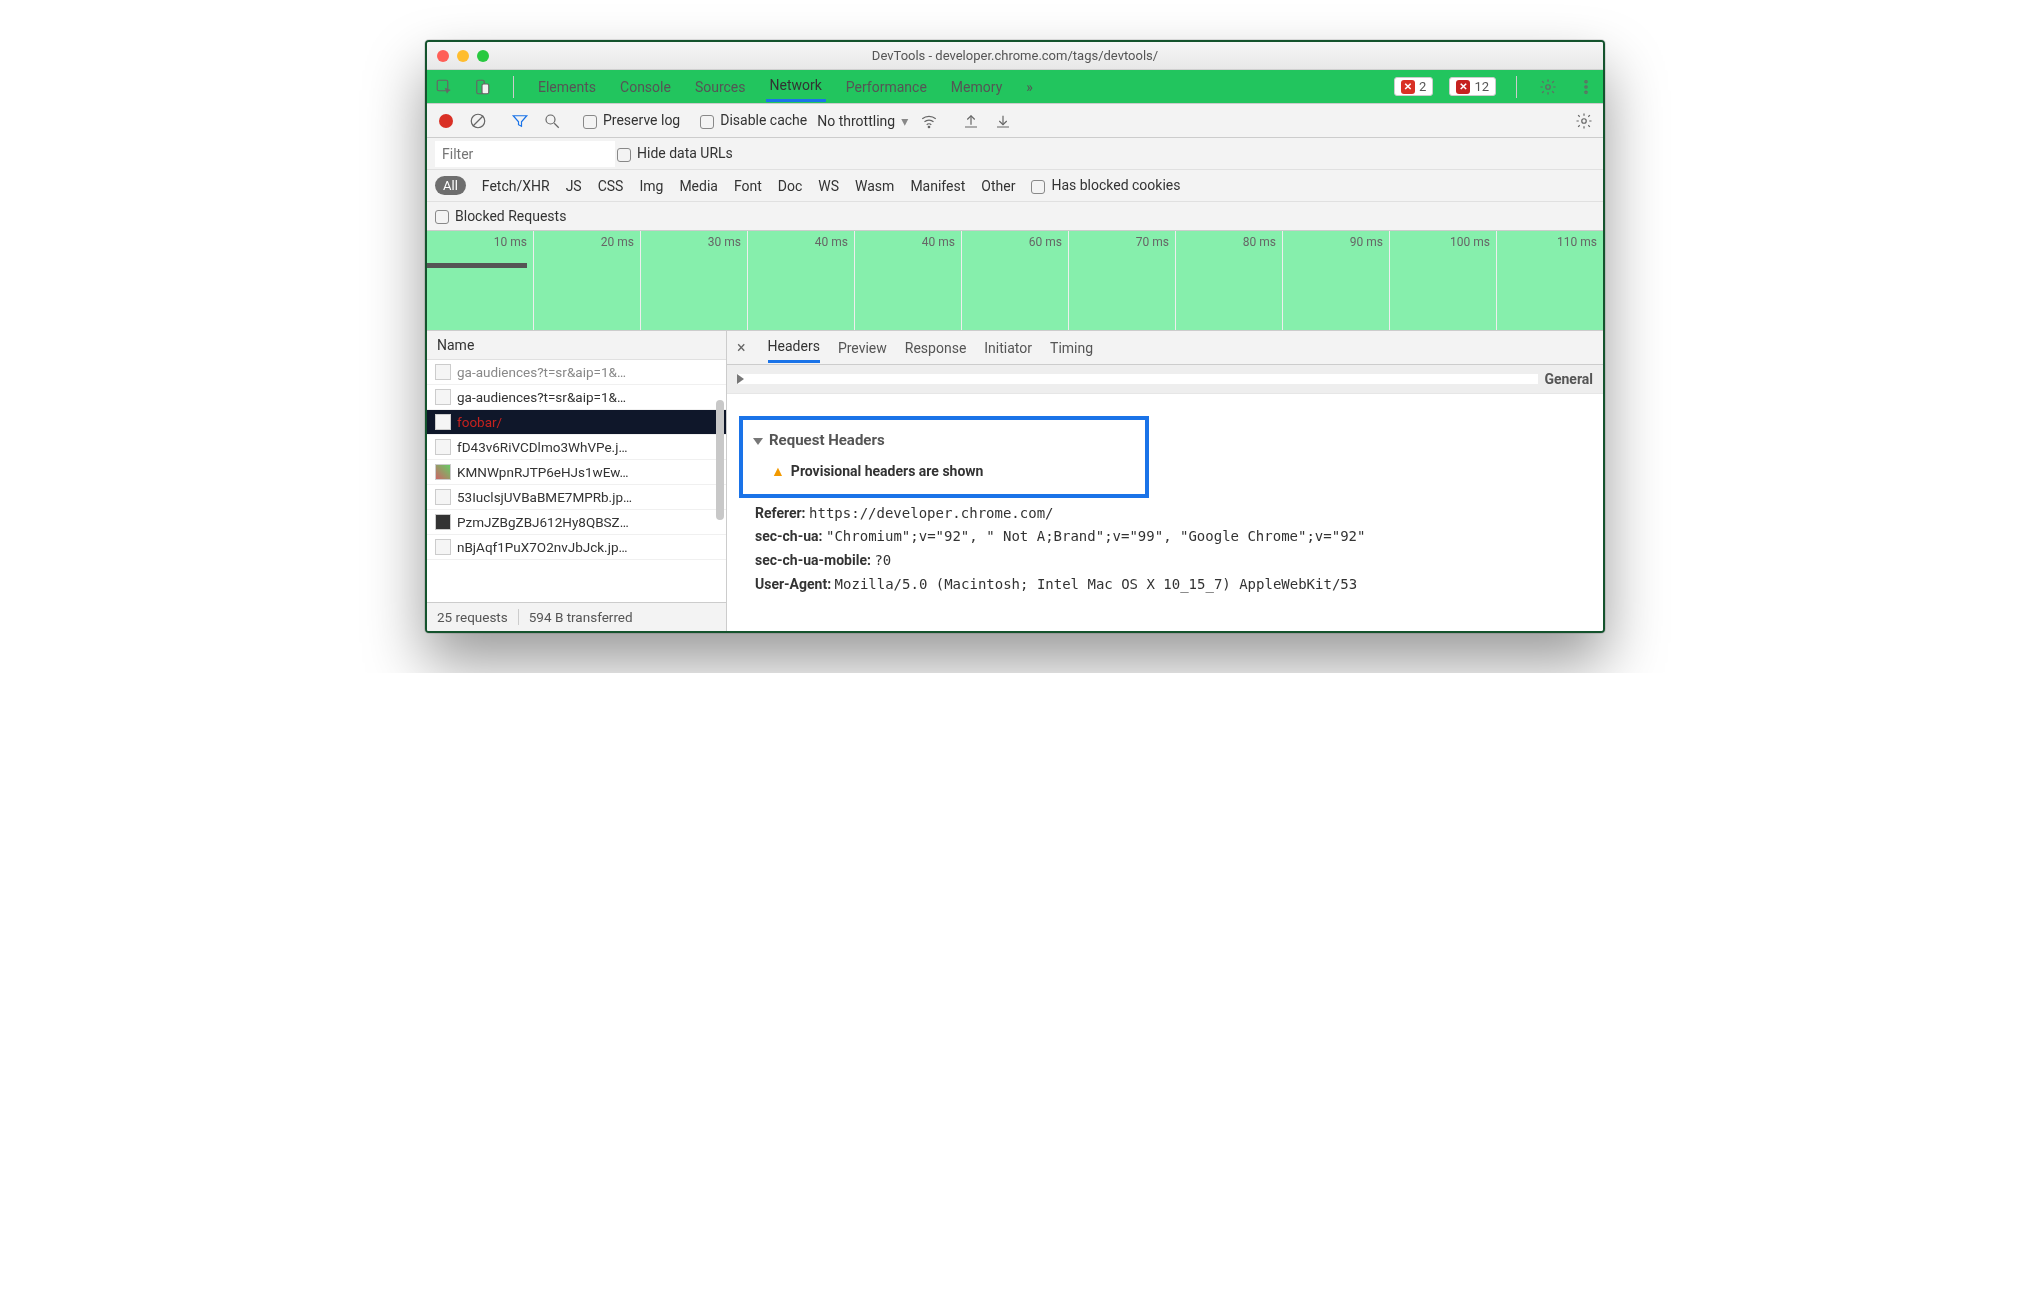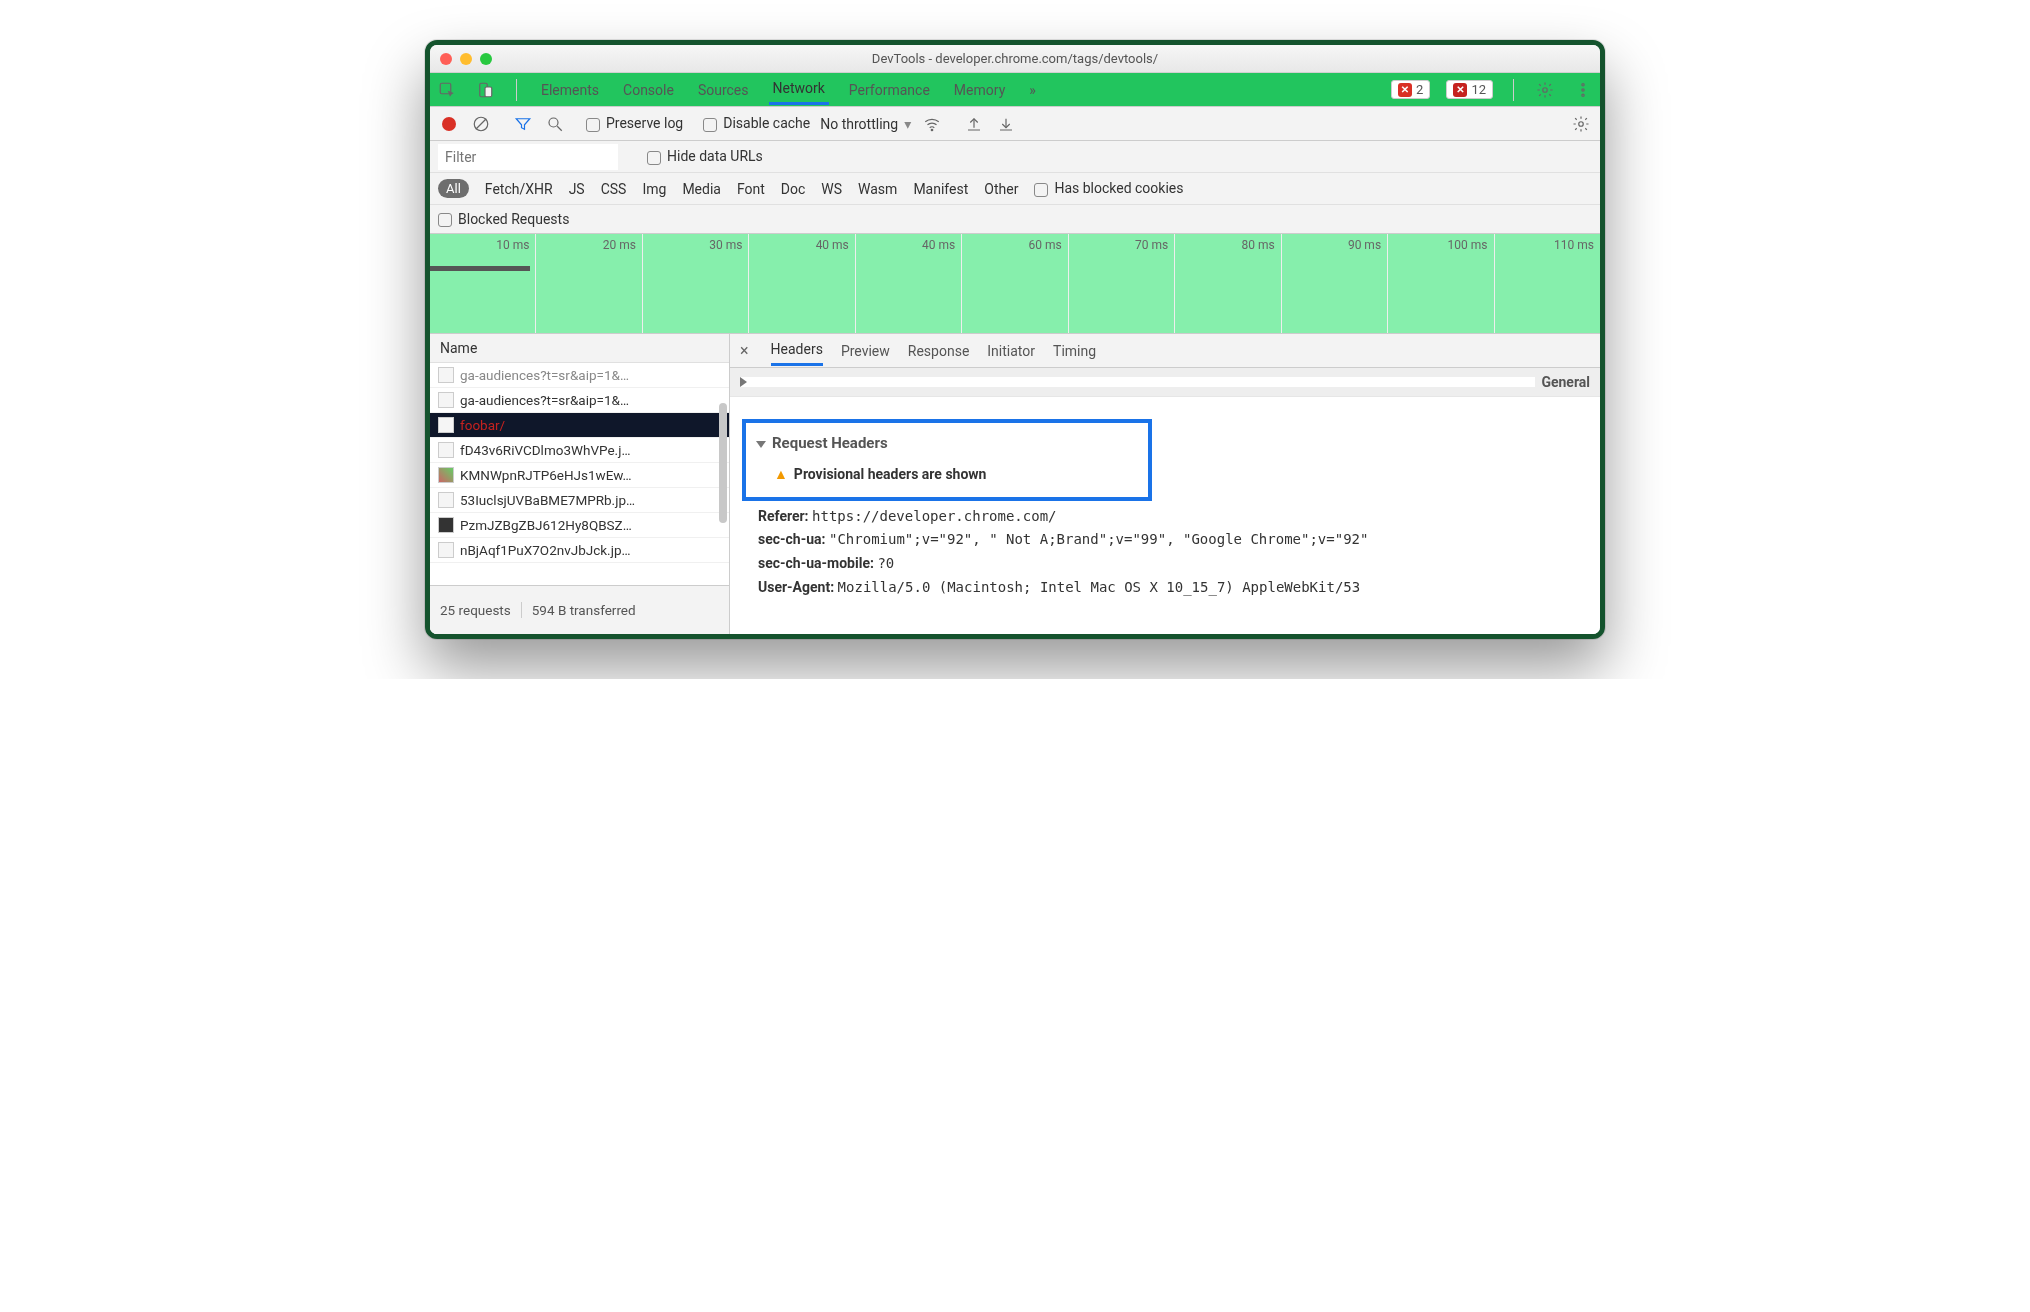--- a/index.html
+++ b/index.html
@@ -1,54 +1,54 @@
 <!DOCTYPE html>
 <html><head>
 <meta charset="utf-8">
 <style>
 * { margin:0; padding:0; box-sizing:border-box; font-family:-apple-system,BlinkMacSystemFont,"Segoe UI",Roboto,Arial,sans-serif; }
 body { background:#fff; display:flex; align-items:flex-start; justify-content:center; padding:40px; }
-.window { width:1180px; border:5px solid #14532d; border-radius:12px; box-shadow:0 30px 60px rgba(0,0,0,.4),0 0 0 1px rgba(0,0,0,.1); background:#fff; overflow:hidden; color:#333; }
+.window { width:1180px; border:2px solid #14532d; border-radius:4px; box-shadow:0 30px 60px rgba(0,0,0,.4),0 0 0 1px rgba(0,0,0,.1); background:#fff; overflow:hidden; color:#333; }
 .titlebar { height:28px; background:linear-gradient(#f6f6f6,#e8e8e8); border-bottom:1px solid #d0d0d0; display:flex; align-items:center; padding:0 10px; position:relative; }
 .traffic { display:flex; gap:8px; }
 .dot { width:12px; height:12px; border-radius:50%; }
 .dot.red{background:#ff5f57}.dot.yellow{background:#ffbd2e}.dot.green{background:#28c940}
 .titlebar .title{position:absolute;left:0;right:0;text-align:center;font-size:13px;color:#555;pointer-events:none}
 .toolbar{display:flex;align-items:center;height:34px;border-bottom:1px solid #ccc;background:#22c55e;padding:0 6px;gap:16px;font-size:14px;color:#555}
 .toolbar .sep{width:1px;height:22px;background:#ccc;margin:0 4px}
 .tab{padding:6px 4px;cursor:pointer;color:#555}
 .tab.active{color:#333;border-bottom:3px solid #1a73e8;font-weight:400}
 .icon-btn{width:22px;height:22px;display:flex;align-items:center;justify-content:center;color:#666;cursor:pointer}
 .icon-btn svg{width:18px;height:18px;stroke:currentColor;fill:none;stroke-width:1.6}
 .spacer{flex:1}
 .badge{display:inline-flex;align-items:center;gap:4px;border:1px solid #ccc;border-radius:3px;padding:1px 6px;font-size:13px;background:#fff}
 .badge .ico{width:14px;height:14px;border-radius:3px;display:flex;align-items:center;justify-content:center;color:#fff;font-size:10px;font-weight:bold}
 .badge.err .ico{background:#d93025}.badge.crit .ico{background:#c5221f}
 .subbar{display:flex;align-items:center;height:34px;background:#f3f3f3;border-bottom:1px solid #ccc;padding:0 8px;gap:10px;font-size:14px;color:#333}
 .rec{width:14px;height:14px;border-radius:50%;background:#d93025}
 .chk{width:14px;height:14px;border:1.5px solid #888;border-radius:3px;display:inline-block;vertical-align:middle;margin-right:6px}
 .funnel{color:#1a73e8}
-.filterbar{display:flex;align-items:center;height:32px;padding:4px 8px;border-bottom:1px solid #e0e0e0;gap:29px;font-size:14px;background:#f3f3f3}
+.filterbar{display:flex;align-items:center;height:32px;padding:4px 8px;border-bottom:1px solid #e0e0e0;gap:2px;font-size:14px;background:#f3f3f3}
 .filterbar input{width:180px;border:none;background:#fff;padding:4px 6px;font-size:14px;outline:none;border:1px solid #fff}
 .filterrow{display:flex;align-items:center;flex-wrap:wrap;gap:16px;padding:6px 8px;font-size:14px;background:#f3f3f3;border-bottom:1px solid #e0e0e0}
 .pill{background:#6e6e6e;color:#fff;padding:2px 8px;border-radius:10px;font-size:13px}
 .timeline{height:100px;border-bottom:1px solid #ccc;background:#86efac;position:relative;display:flex}
 .tcol{flex:1;border-right:1px solid #eee;position:relative}
 .tcol .lbl{position:absolute;top:4px;right:6px;font-size:12px;color:#666}
 .overview-bar{position:absolute;left:0;top:32px;height:5px;width:100px;background:#555}
 .split{display:flex;height:300px}
 .left{width:300px;border-right:1px solid #ccc;display:flex;flex-direction:column;background:#fff}
 .left .hdr{padding:6px 10px;font-size:14px;border-bottom:1px solid #e0e0e0;background:#f3f3f3}
 .rows{flex:1;overflow:auto;position:relative}
 .row{display:flex;align-items:center;gap:6px;padding:4px 8px;font-size:13.5px;white-space:nowrap;overflow:hidden;text-overflow:ellipsis;border-bottom:1px solid #f0f0f0}
 .row .thumb{width:16px;height:16px;border:1px solid #ccc;background:#f5f5f5;flex-shrink:0}
 .row.sel{background:#0f172a;color:#c5221f}
 .row.trunc{color:#888}
 .scrollbar{position:absolute;right:2px;top:0;width:8px;height:120px;background:#c8c8c8;border-radius:4px}
-.statusbar{border-top:1px solid #ccc;padding:16px 10px;font-size:13.5px;color:#555;background:#f3f3f3;display:flex;gap:10px}
+.statusbar{border-top:1px solid #ccc;padding:6px 10px;font-size:13.5px;color:#555;background:#f3f3f3;display:flex;gap:10px}
 .statusbar .vsep{width:1px;background:#ccc}
 .right{flex:1;display:flex;flex-direction:column;overflow:hidden;background:#fff}
 .dtabs{display:flex;align-items:center;gap:18px;padding:0 10px;height:34px;border-bottom:1px solid #ccc;font-size:14px;background:#f3f3f3}
 .dtabs .close{font-size:16px;color:#666;cursor:pointer;margin-right:4px}
 .dtab{padding:6px 0;color:#555;cursor:pointer}
 .dtab.active{color:#333;border-bottom:3px solid #1a73e8}
 .section{border-bottom:1px solid #e6e6e6}
 .section .shdr{background:#eee;padding:6px 10px;font-size:14px;font-weight:bold;color:#555;display:flex;align-items:center;gap:6px}
 .tri{display:inline-block;width:0;height:0}
 .tri.right{border-top:5px solid transparent;border-bottom:5px solid transparent;border-left:7px solid #777}

